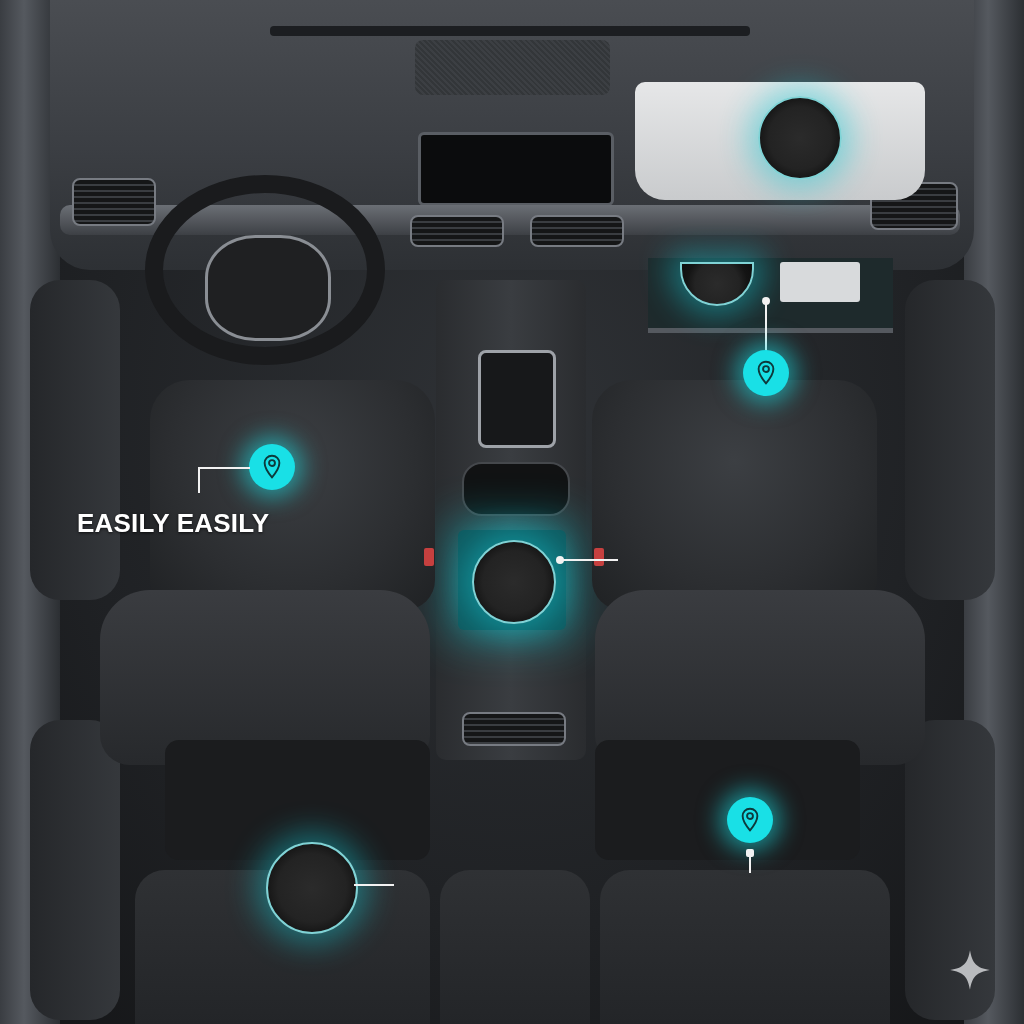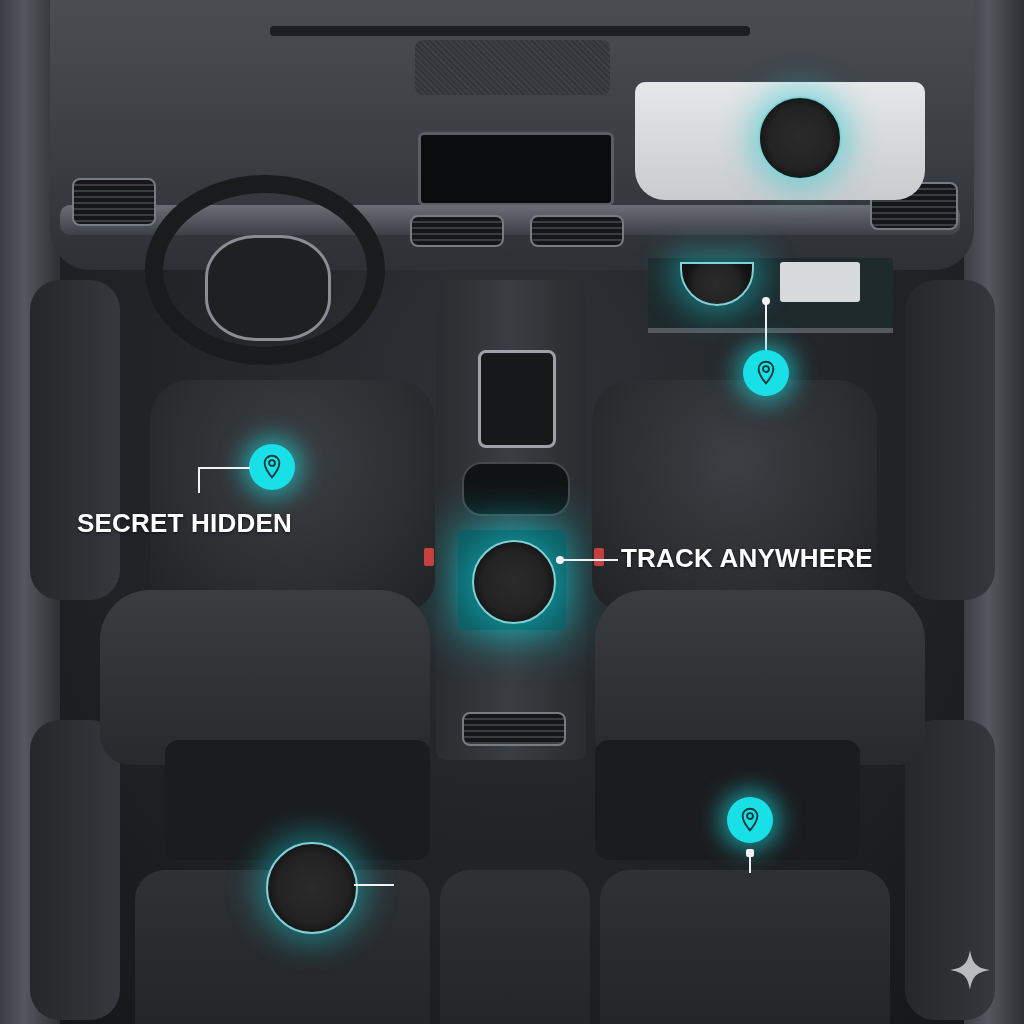--- a/index.html
+++ b/index.html
@@ -96,25 +96,24 @@
   <div class="abs device" style="left:266px;top:842px;width:88px;height:88px;"></div>
 
   <div class="abs pin" style="left:249px;top:444px;">
     <svg viewBox="0 0 24 30">
         <path d="M12 2C7 2 3.5 5.8 3.5 10.5 3.5 17 12 27 12 27s8.5-10 8.5-16.5C20.5 5.8 17 2 12 2z" fill="none" stroke="#0d3a3c" stroke-width="2.2"></path>
         <circle cx="12" cy="10.5" r="3.4" fill="none" stroke="#0d3a3c" stroke-width="2.2"></circle>
       </svg>
   </div>
   <div class="abs line" style="left:198px;top:467px;width:52px;height:2px;"></div>
   <div class="abs line" style="left:198px;top:467px;width:2px;height:26px;"></div>
-  <div class="abs label" style="left:77px;top:508px;">SECRET HIDDEN</div>
+  <div class="abs label" style="left:77px;top:508px;">EASILY EASILY</div>
 
   <div class="abs dot" style="left:556px;top:556px;"></div>
   <div class="abs line" style="left:560px;top:559px;width:58px;height:2px;"></div>
-  <div class="abs label" style="left:621px;top:543px;">TRACK ANYWHERE</div>
 
   <div class="abs line" style="left:354px;top:884px;width:40px;height:2px;"></div>
 
   <div class="abs dot" style="left:762px;top:297px;"></div>
   <div class="abs line" style="left:765px;top:301px;width:2px;height:50px;"></div>
   <div class="abs pin" style="left:743px;top:350px;">
     <svg viewBox="0 0 24 30">
         <path d="M12 2C7 2 3.5 5.8 3.5 10.5 3.5 17 12 27 12 27s8.5-10 8.5-16.5C20.5 5.8 17 2 12 2z" fill="none" stroke="#0d3a3c" stroke-width="2.2"></path>
         <circle cx="12" cy="10.5" r="3.4" fill="none" stroke="#0d3a3c" stroke-width="2.2"></circle>
       </svg>

